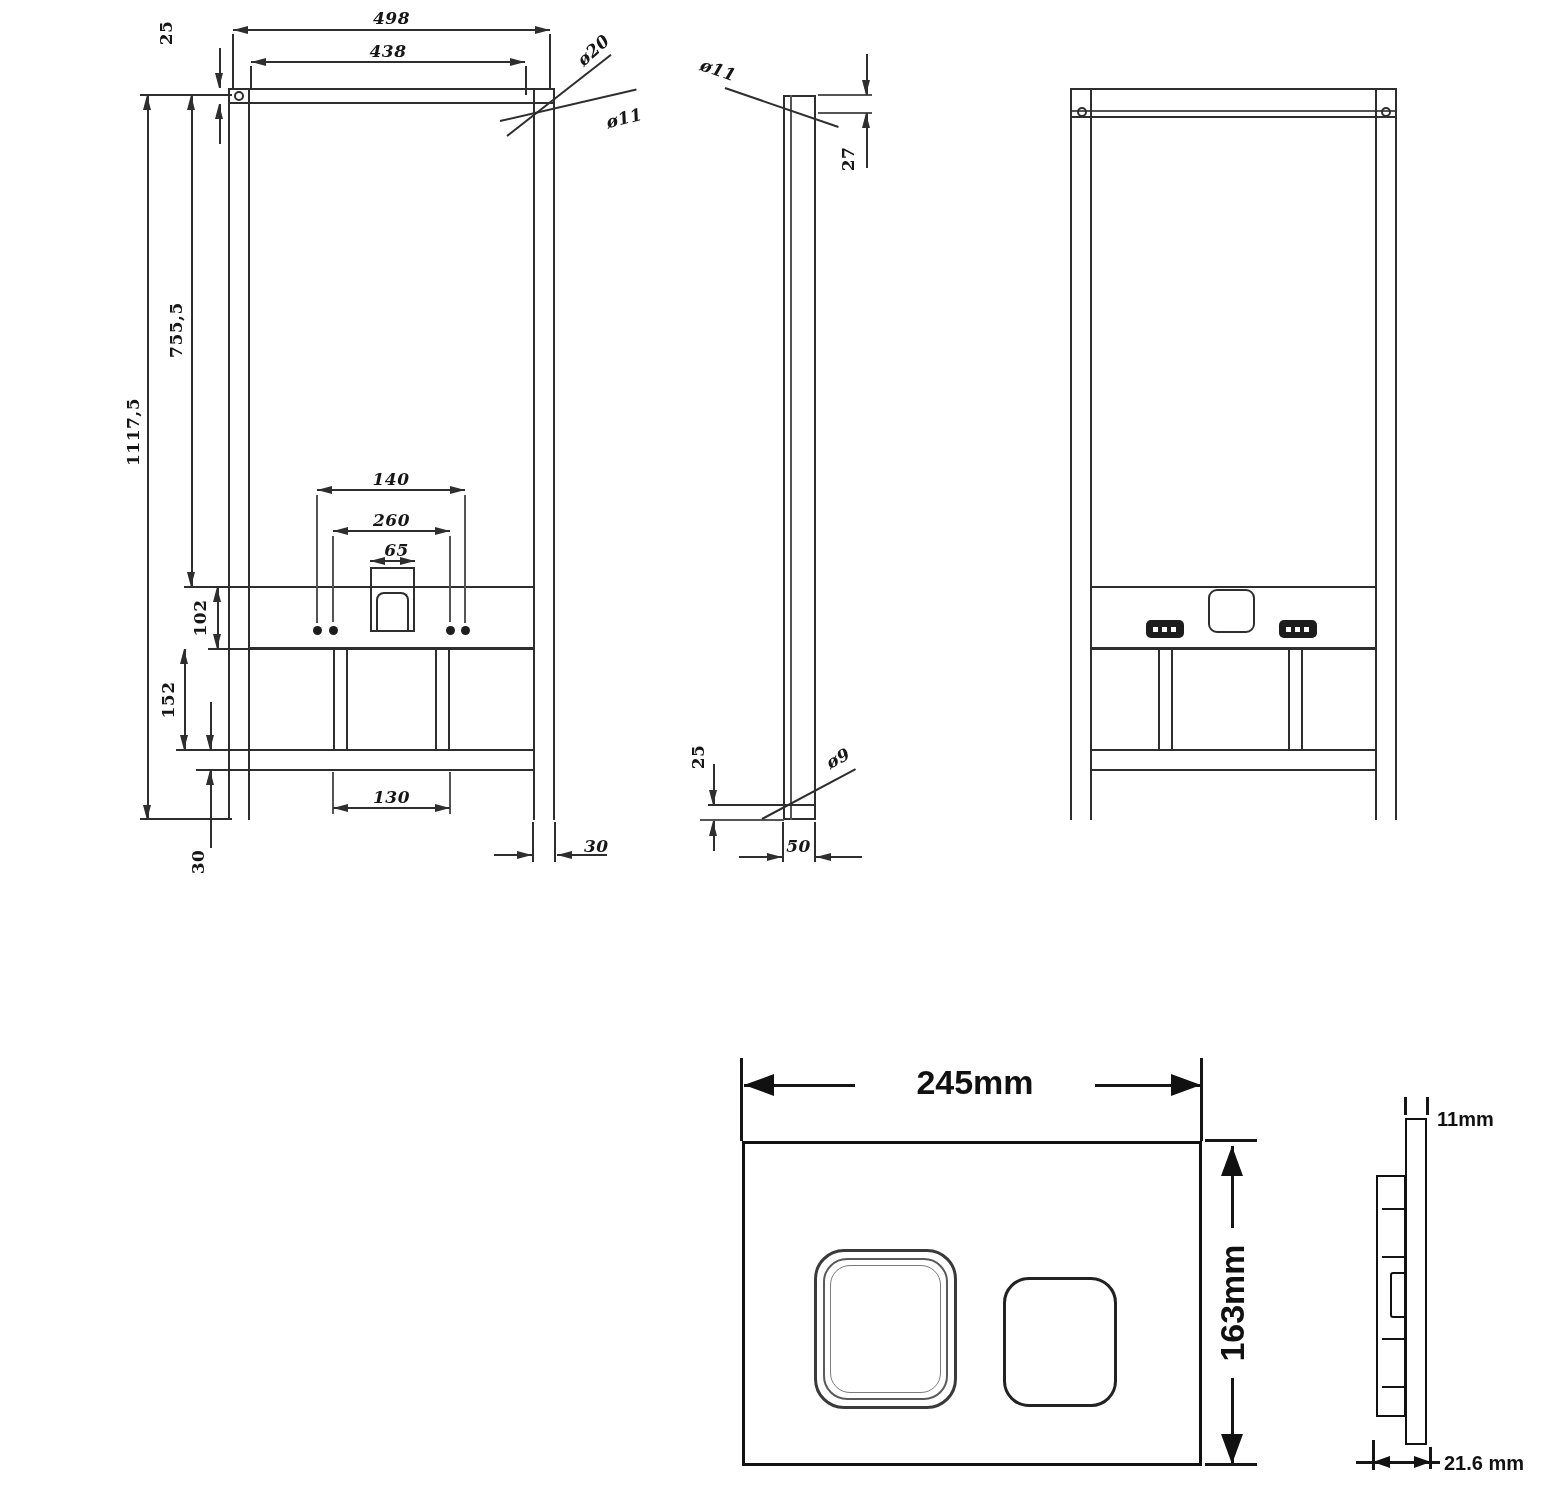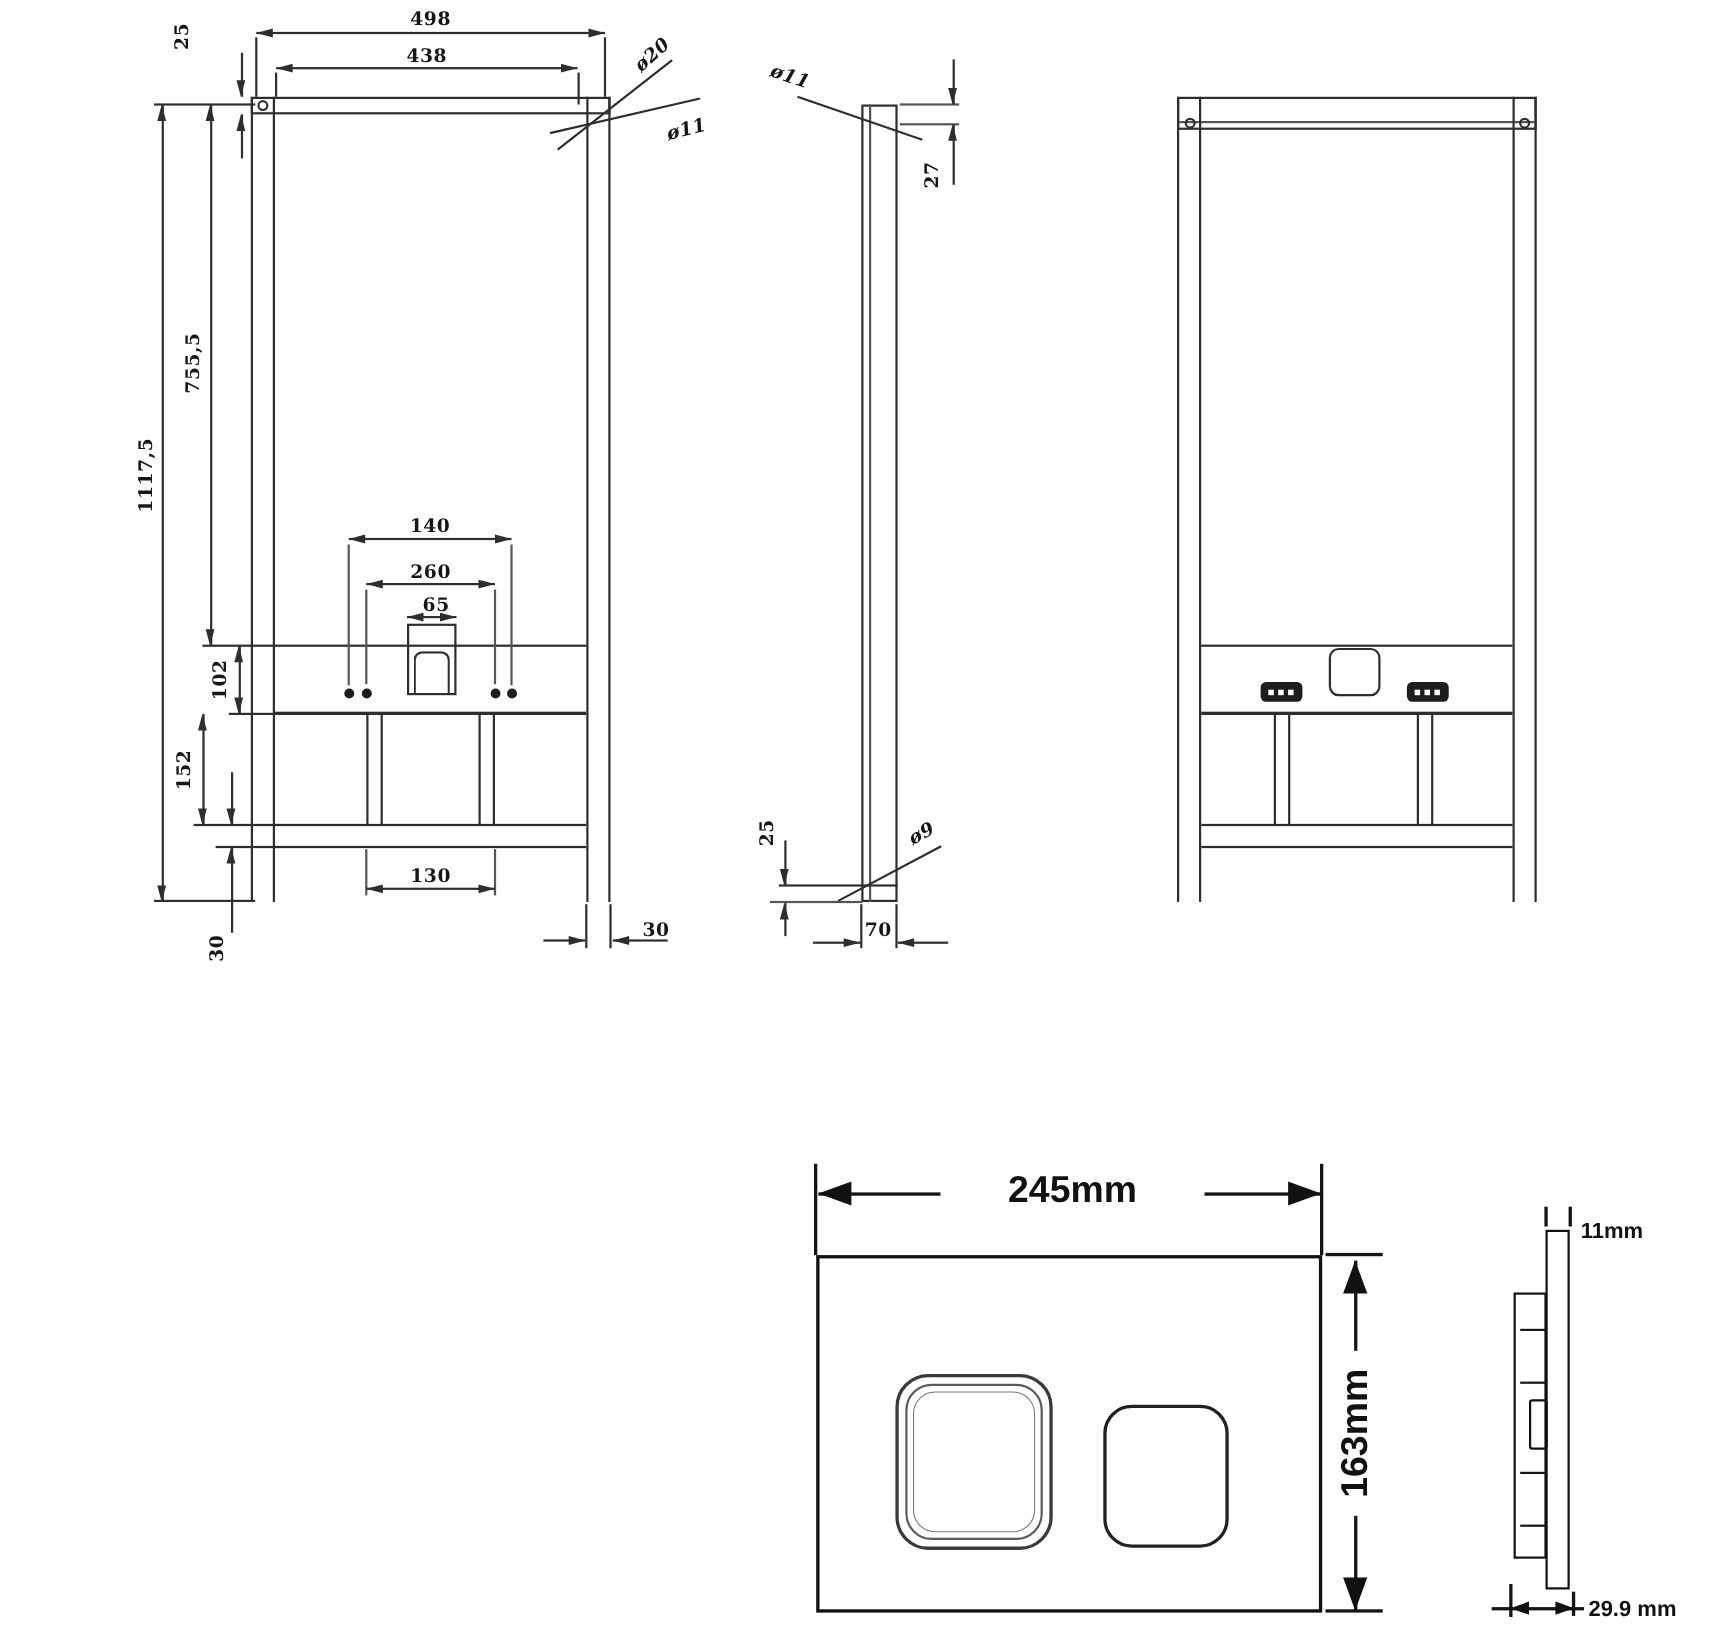--- a/index.html
+++ b/index.html
@@ -24,21 +24,21 @@
   .aU{border-left:4px solid transparent;border-right:4px solid transparent;border-bottom:15px solid #2e2e2e;}
   .aD{border-left:4px solid transparent;border-right:4px solid transparent;border-top:15px solid #2e2e2e;}
   
   .AL{border-top:11px solid transparent;border-bottom:11px solid transparent;border-right:30px solid #111;}
   .AR{border-top:11px solid transparent;border-bottom:11px solid transparent;border-left:30px solid #111;}
   .AU{border-left:11px solid transparent;border-right:11px solid transparent;border-bottom:30px solid #111;}
   .AD{border-left:11px solid transparent;border-right:11px solid transparent;border-top:30px solid #111;}
   .mL{border-top:6px solid transparent;border-bottom:6px solid transparent;border-right:17px solid #111;}
   .mR{border-top:6px solid transparent;border-bottom:6px solid transparent;border-left:17px solid #111;}
   
-  .lbl{position:absolute;font-weight:bold;font-size:17px;color:#161616;white-space:nowrap;letter-spacing:.5px;}
+  .lbl{position:absolute;font-weight:bold;font-size:17px;color:#161616;white-space:nowrap;letter-spacing:.5px;font-style:italic;}
   .ctr{text-align:center;}
   .rlbl{position:absolute;display:flex;align-items:center;justify-content:center;
         font-weight:bold;font-size:17px;color:#161616;white-space:nowrap;letter-spacing:.5px;
         transform:rotate(-90deg);}
   .it{font-style:italic;}
   .plbl{position:absolute;font-family:"Liberation Sans",sans-serif;font-weight:bold;font-size:34px;
         color:#111;background:#fff;white-space:nowrap;line-height:1.1;}
   .prlbl{position:absolute;display:flex;align-items:center;justify-content:center;
         font-family:"Liberation Sans",sans-serif;font-weight:bold;font-size:34px;color:#111;
         background:#fff;white-space:nowrap;transform:rotate(-90deg);}
@@ -190,21 +190,21 @@
 
     <div class="ld" style="left:762px;top:818px;width:106px;transform:rotate(-28deg);"></div>
     <div class="lbl it" style="left:826px;top:748px;transform:rotate(-28deg);">ø9</div>
 
     <div class="vl" style="left:782px;top:822px;height:40px;"></div>
     <div class="vl" style="left:814px;top:822px;height:40px;"></div>
     <div class="hl" style="left:739px;top:856px;width:44px;"></div>
     <div class="arr aR" style="left:767px;top:853px;"></div>
     <div class="hl" style="left:816px;top:856px;width:46px;"></div>
     <div class="arr aL" style="left:816px;top:853px;"></div>
-    <div class="lbl ctr" style="left:781px;top:836px;width:35px;">70</div>
+    <div class="lbl ctr" style="left:781px;top:836px;width:35px;">50</div>
   </div>
 
   <div>
     <div class="box" style="left:1070px;top:88px;width:327px;height:30px;"></div>
     <div class="hl thin" style="left:1072px;top:110px;width:323px;"></div>
     <div class="leg" style="left:1070px;top:88px;width:22px;height:732px;"></div>
     <div class="leg" style="left:1375px;top:88px;width:22px;height:732px;"></div>
     <div class="circ" style="left:1077px;top:107px;width:10px;height:10px;"></div>
     <div class="circ" style="left:1381px;top:107px;width:10px;height:10px;"></div>
 
@@ -261,16 +261,16 @@
 
     <div class="vl2" style="left:1404px;top:1097px;height:18px;"></div>
     <div class="vl2" style="left:1426px;top:1097px;height:18px;"></div>
     <div class="slbl" style="left:1437px;top:1108px;">11mm</div>
 
     <div class="vl2" style="left:1372px;top:1440px;height:30px;"></div>
     <div class="vl2" style="left:1429px;top:1447px;height:22px;"></div>
     <div class="hl2" style="left:1356px;top:1461px;width:84px;height:2.5px;"></div>
     <div class="arr mL" style="left:1373px;top:1456px;"></div>
     <div class="arr mR" style="left:1414px;top:1456px;"></div>
-    <div class="slbl" style="left:1444px;top:1452px;">29.9 mm</div>
+    <div class="slbl" style="left:1444px;top:1452px;">21.6 mm</div>
   </div>
 
 </div>
 
 </body></html>

